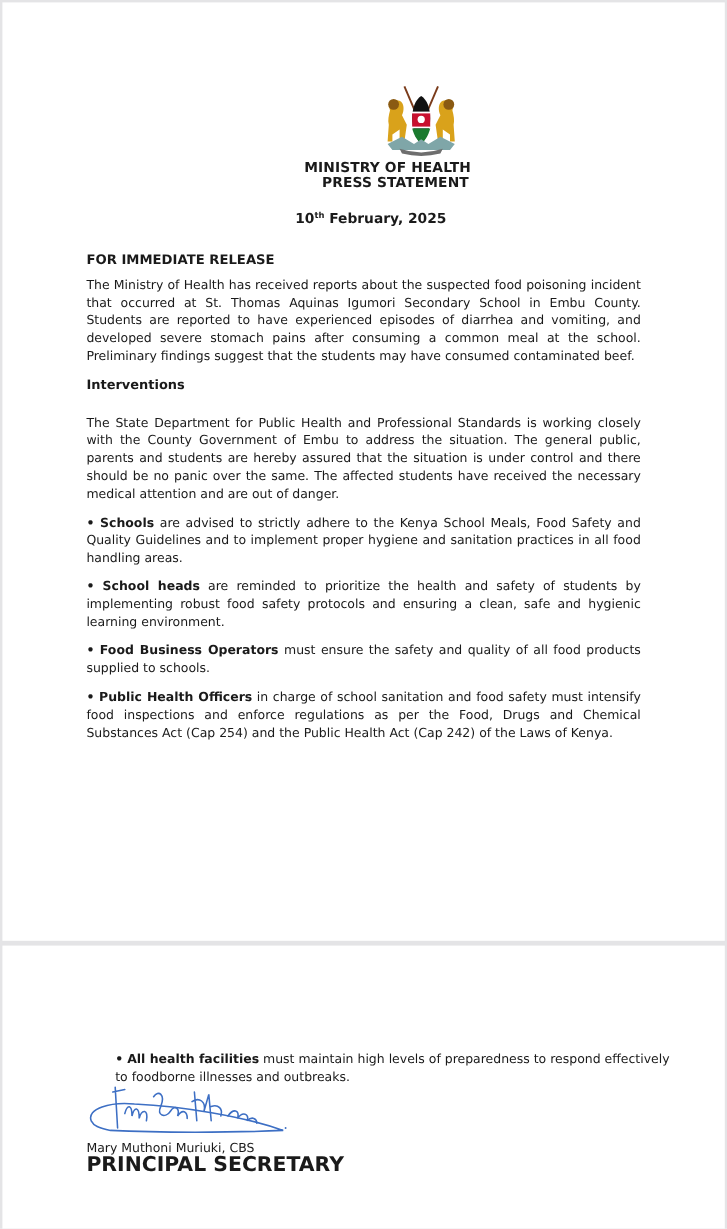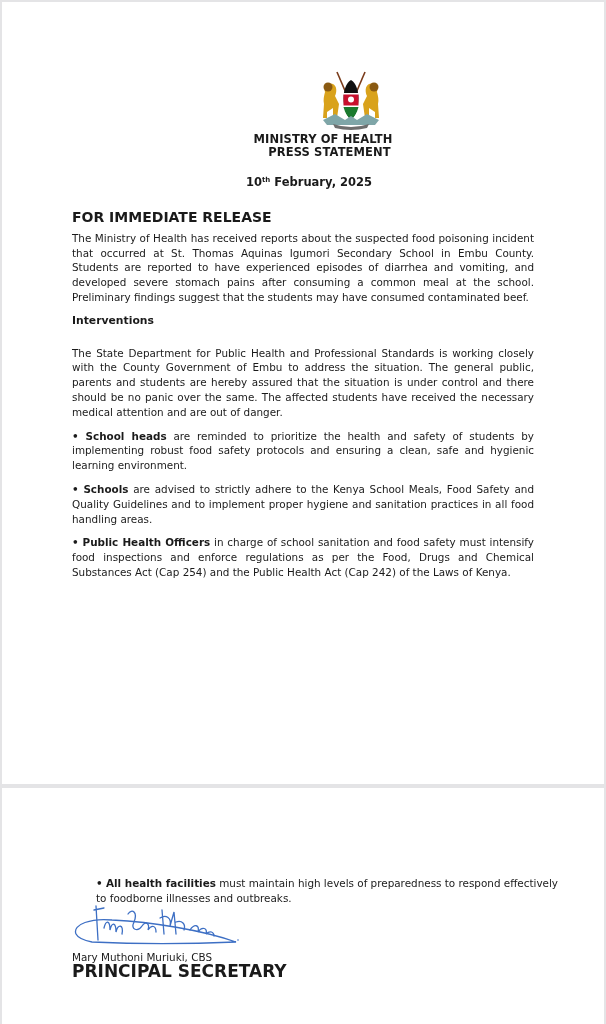--- a/index.html
+++ b/index.html
@@ -23,21 +23,21 @@
     position: absolute; top: 175px; left: 0; width: 100%; text-align: center;
     font-weight: bold; font-size: 11.5px; padding-left: 12px; box-sizing: border-box;
   }
   .date sup { font-size: 7px; vertical-align: 4px; }
   .content {
     position: absolute; left: 72px; width: 462px;
     font-size: 10.4px; line-height: 14.8px; text-align: justify;
   }
   .content p { margin: 0 0 9px 0; }
   .content h3 { font-size: 10.8px; margin: 0 0 17px 0; font-weight: bold; }
-  .release { font-size: 14px; font-weight: bold; margin: 0 0 6px 0; }
+  .release { font-size: 11px; font-weight: bold; margin: 0 0 6px 0; }
   .bullet-dot { font-weight: bold; }
   .bold { font-weight: bold; }
   .sig { position: absolute; left: 72px; top: 900px; width: 170px; height: 46px; }
   .signer { position: absolute; left: 72px; top: 950px; font-size: 10.4px; line-height: 14px; }
   .signer .title { font-weight: bold; font-size: 17px; }
 </style>
 </head>
 <body>
 
 <div class="page page1"></div>
@@ -65,22 +65,23 @@
   <div class="l2">PRESS STATEMENT</div>
 </div>
 
 <div class="date"><span>10</span><sup>th</sup><span> February, 2025</span></div>
 
 <div class="content" style="top:210px;">
   <div class="release">FOR IMMEDIATE RELEASE</div>
   <p>The Ministry of Health has received reports about the suspected food poisoning incident that occurred at St. Thomas Aquinas Igumori Secondary School in Embu County. Students are reported to have experienced episodes of diarrhea and vomiting, and developed severe stomach pains after consuming a common meal at the school. Preliminary findings suggest that the students may have consumed contaminated beef.</p>
   <h3>Interventions</h3>
   <p>The State Department for Public Health and Professional Standards is working closely with the County Government of Embu to address the situation. The general public, parents and students are hereby assured that the situation is under control and there should be no panic over the same. The affected students have received the necessary medical attention and are out of danger.</p>
+  <p><span class="bullet-dot">•</span> <span class="bold">Schools</span><span> are advised to strictly adhere to the Kenya School Meals, Food Safety and Quality Guidelines and to implement proper hygiene and sanitation practices in all food handling areas.</span></p>
   <p><span class="bullet-dot">•</span> <span class="bold">School heads</span><span> are reminded to prioritize the health and safety of students by implementing robust food safety protocols and ensuring a clean, safe and hygienic learning environment.</span></p>
-  <p><span class="bullet-dot">•</span> <span class="bold">Schools</span><span> are advised to strictly adhere to the Kenya School Meals, Food Safety and Quality Guidelines and to implement proper hygiene and sanitation practices in all food handling areas.</span></p>
+  <p><span class="bullet-dot">•</span> <span class="bold">Food Business Operators</span><span> must ensure the safety and quality of all food products supplied to schools.</span></p>
   <p><span class="bullet-dot">•</span> <span class="bold">Public Health Officers</span><span> in charge of school sanitation and food safety must intensify food inspections and enforce regulations as per the Food, Drugs and Chemical Substances Act (Cap 254) and the Public Health Act (Cap 242) of the Laws of Kenya.</span></p>
 </div>
 
 <div class="content" style="top:876px;margin-left:24px;">
   <p><span class="bullet-dot">•</span> <span class="bold">All health facilities</span><span> must maintain high levels of preparedness to respond effectively to foodborne illnesses and outbreaks.</span></p>
 </div>
 
 <svg class="sig" viewBox="0 0 170 46">
   <g fill="none" stroke="#3d6fc4" stroke-width="1.3" stroke-linecap="round">
     <path d="M4 34 C0 24 20 18 40 20 C80 22 130 30 164 42 C120 44 60 44 20 42 C10 40 6 38 4 34"></path>

